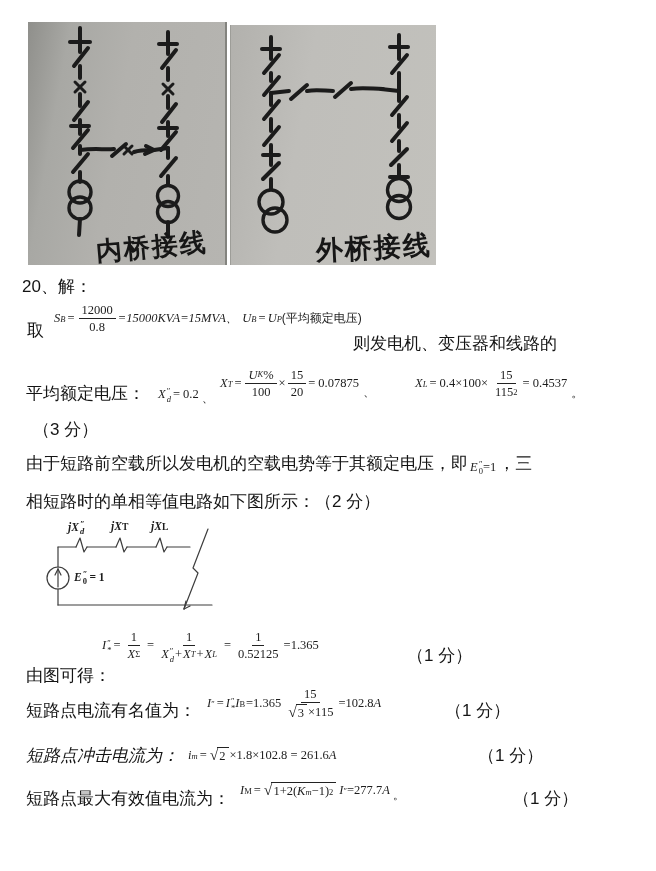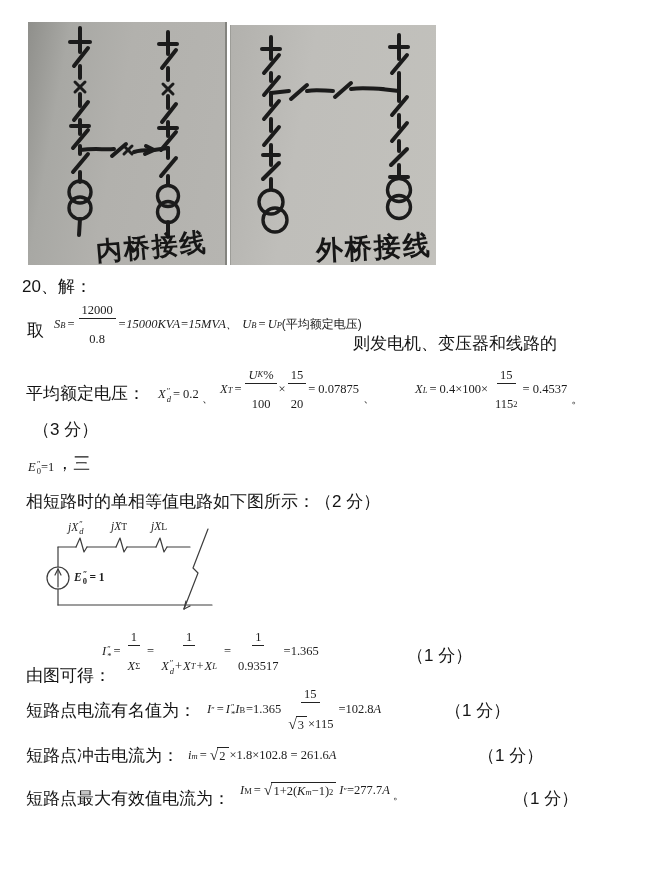--- a/index.html
+++ b/index.html
@@ -23,32 +23,32 @@
      font-family:"Liberation Serif", serif;font-size:12.5px;color:#1c1c1c;}
   .m-inline{position:static;display:inline-flex;align-items:center;vertical-align:-2px;
      font-family:"Liberation Serif", serif;font-size:12.5px;color:#1c1c1c;margin:0 2px;}
   .v{font-style:italic;}
   .m sub{font-size:8.5px;font-style:italic;vertical-align:-3px;}
   .m sup{font-size:8.5px;vertical-align:4px;}
   .ss{display:inline-flex;flex-direction:column;font-size:8.5px;line-height:0.85;
       justify-content:center;margin-left:1px;transform:translateY(1px);}
   .ss .s-sup{display:block;}
   .ss .s-sub{display:block;font-style:italic;}
-  .frac{display:inline-flex;flex-direction:column;align-items:center;margin:0 2px;line-height:1.15;gap:12px;}
+  .frac{display:inline-flex;flex-direction:column;align-items:center;margin:0 2px;line-height:1.15;}
   .frac .fn{display:inline-flex;align-items:center;padding:0 3px 1px 3px;border-bottom:1px solid #222;}
   .frac .fd{display:inline-flex;align-items:center;padding:1px 3px 0 3px;}
   .sqrt{display:inline-flex;align-items:flex-start;margin:0 1px;}
   .sqrt .sign{font-size:1.25em;line-height:1;margin-right:-1px;}
   .sqrt .bar{border-top:1.2px solid #222;padding:1px 3px 0 2px;display:inline-flex;align-items:center;}
   .cn-small{font-family:"Liberation Sans", sans-serif;font-size:12px;}
   
   .circuit{position:absolute;left:40px;top:523px;width:240px;height:108px;}
   .circuit svg path{stroke:#3d3d3d;fill:none;stroke-width:1.2;stroke-linecap:round;stroke-linejoin:round;}
   .clabel{position:absolute;font-family:"Liberation Serif", serif;font-size:11.5px;color:#1c1c1c;
-          display:inline-flex;align-items:center;white-space:nowrap;}
+          display:inline-flex;align-items:center;white-space:nowrap;font-weight:bold;}
 </style>
 </head>
 <body>
 
 <div class="photo photo-left">
   <svg class="sketch" width="197" height="243" viewBox="0 0 197 243">
     <g stroke-width="4">
 
       <path d="M52,6 L52,20"></path>
         <path d="M42,20 L62,20"></path>
@@ -214,21 +214,21 @@
         <span>115</span>
         <sup style="font-style:normal;">2</sup>
       </span>
   </span>
   <span>= 0.4537</span>
   <span class="cn-small" style="margin-left:4px;transform:translateY(10px);">。</span>
 </div>
 
 <div class="t" style="left:33px;top:419px;">（3 分）</div>
 
-<div class="t" style="left:26px;top:453px;"><span class="m-inline">
+<div class="t" style="left:26px;top:453px;"><span>由于短路前空载所以发电机的空载电势等于其额定电压，即</span><span class="m-inline">
       <span class="v">E</span>
       <span class="ss">
         <span class="s-sup">″</span>
         <span class="s-sub" style="font-style:normal;">0</span>
       </span>
       <span>=1</span>
     </span><span>，三</span></div>
 <div class="t" style="left:26px;top:491px;">相短路时的单相等值电路如下图所示：（2 分）</div>
 
 <div class="circuit">
@@ -308,21 +308,21 @@
       <span class="v">X</span>
         <sub>T</sub>
       <span style="margin:0 1px;">+</span>
       <span class="v">X</span>
         <sub>L</sub>
     </span>
   </span>
   <span style="margin:0 2px;">=</span>
   <span class="frac">
     <span class="fn">1</span>
-    <span class="fd">0.93517</span>
+    <span class="fd">0.52125</span>
   </span>
   <span>=1.365</span>
 </div>
 <div class="t" style="left:407px;top:645px;">（1 分）</div>
 
 <div class="t" style="left:26px;top:700px;">短路点电流有名值为：</div>
 <div class="m" style="left:207px;top:687px;">
   <span class="v">I</span>
     <sup>″</sup>
   <span style="margin:0 2px;">=</span>
@@ -342,21 +342,21 @@
           <span class="bar">3</span>
         </span>
       <span>×115</span>
     </span>
   </span>
   <span>=102.8</span>
   <span class="v">A</span>
 </div>
 <div class="t" style="left:445px;top:700px;">（1 分）</div>
 
-<div class="t" style="left:26px;top:745px;">短路点冲击电流为：</div>
+<div class="t" style="left:26px;top:745px;font-style:italic;">短路点冲击电流为：</div>
 <div class="m" style="left:188px;top:747px;">
   <span class="v">i</span>
     <sub>m</sub>
   <span style="margin:0 2px;">=</span>
   <span class="sqrt">
       <span class="sign">√</span>
       <span class="bar">2</span>
     </span>
   <span>×1.8×102.8 = 261.6</span>
   <span class="v">A</span>

